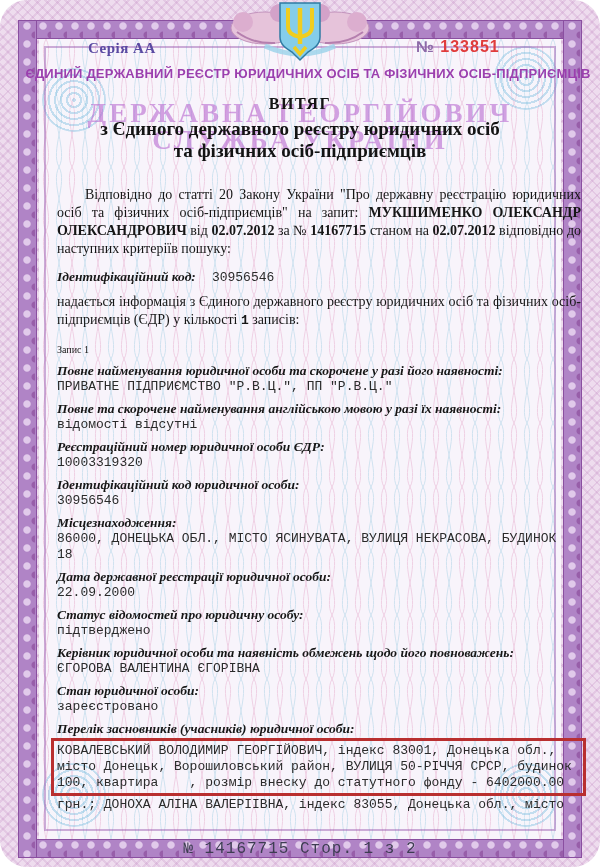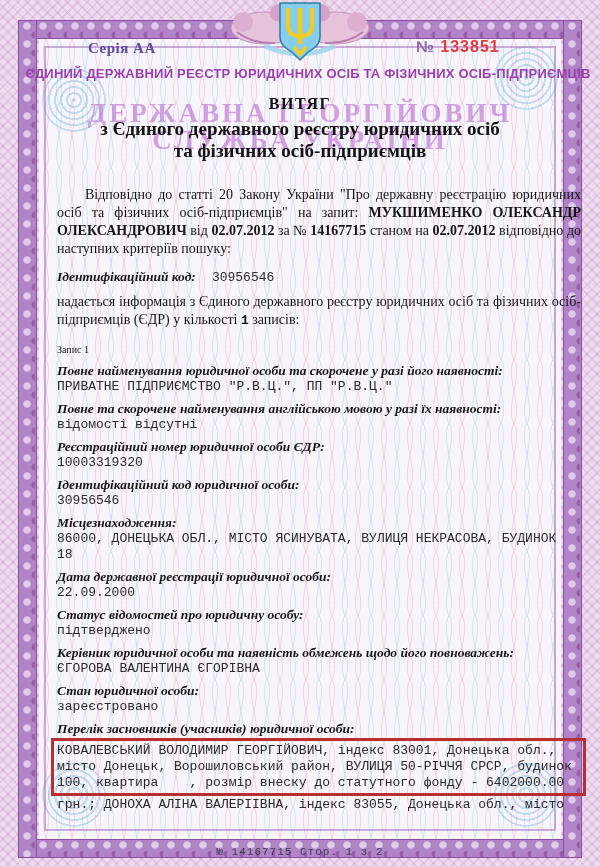--- a/index.html
+++ b/index.html
@@ -3,20 +3,21 @@
 <meta charset="utf-8">
 <style>
   html,body{margin:0;padding:0;}
   .page{
     position:relative;width:600px;height:867px;overflow:hidden;
     background-color:#eedcee;
     background-image:
       repeating-linear-gradient(45deg, rgba(186,122,186,.20) 0 2px, rgba(0,0,0,0) 2px 7px),
       repeating-linear-gradient(-45deg, rgba(186,122,186,.20) 0 2px, rgba(0,0,0,0) 2px 7px);
     font-family:"Liberation Serif",serif;
+    border-radius:27px;
   }
   .paper{position:absolute;left:39px;right:39px;top:39px;bottom:28px;background:#f8f4fb;}
   .paper svg{display:block;width:100%;height:100%;}
   .band{
     position:absolute;z-index:2;
     background-color:#b084c6;
     background-image:
       radial-gradient(circle at 8px 5px, rgba(246,232,250,.70) 3.2px, rgba(0,0,0,0) 4.2px),
       radial-gradient(circle at 16px 14px, rgba(132,62,146,.55) 3px, rgba(0,0,0,0) 4px);
     background-size:16px 18px;
@@ -55,21 +56,21 @@
   .criteria{margin:11px 0 7px;display:flex;gap:16px;align-items:baseline}
   .flabel{font-style:italic;font-weight:bold;font-size:13.5px;line-height:16px}
   .fvalue{font-family:"Liberation Mono",monospace;font-size:13px;line-height:16px;
     white-space:pre-wrap;color:#2a2a2a}
   .infop{font-size:14px;line-height:18px;text-align:justify;margin:0 0 8px}
   .count-mono{font-family:"Liberation Mono",monospace;font-weight:bold;font-size:13px}
   .recheading{font-weight:normal;font-size:10px;margin:14px 0 8px}
   .field{margin-bottom:6px}
   .founders-box{border:3px solid #b92f2f;padding:2px 3px;margin:1px -5px 1px -6px}
   .footer{position:absolute;left:0;right:0;bottom:9px;z-index:5;text-align:center;
-    font-family:"Liberation Mono",monospace;font-size:11px;color:#3d3d52;letter-spacing:1px}
+    font-family:"Liberation Mono",monospace;font-size:16px;color:#3d3d52;letter-spacing:1px}
 </style>
 </head>
 <body>
 
 <div class="page">
 
   <div class="paper">
     <svg width="100%" height="100%" preserveAspectRatio="none">
       <defs>
         <pattern id="gw" width="26" height="64" patternUnits="userSpaceOnUse">

